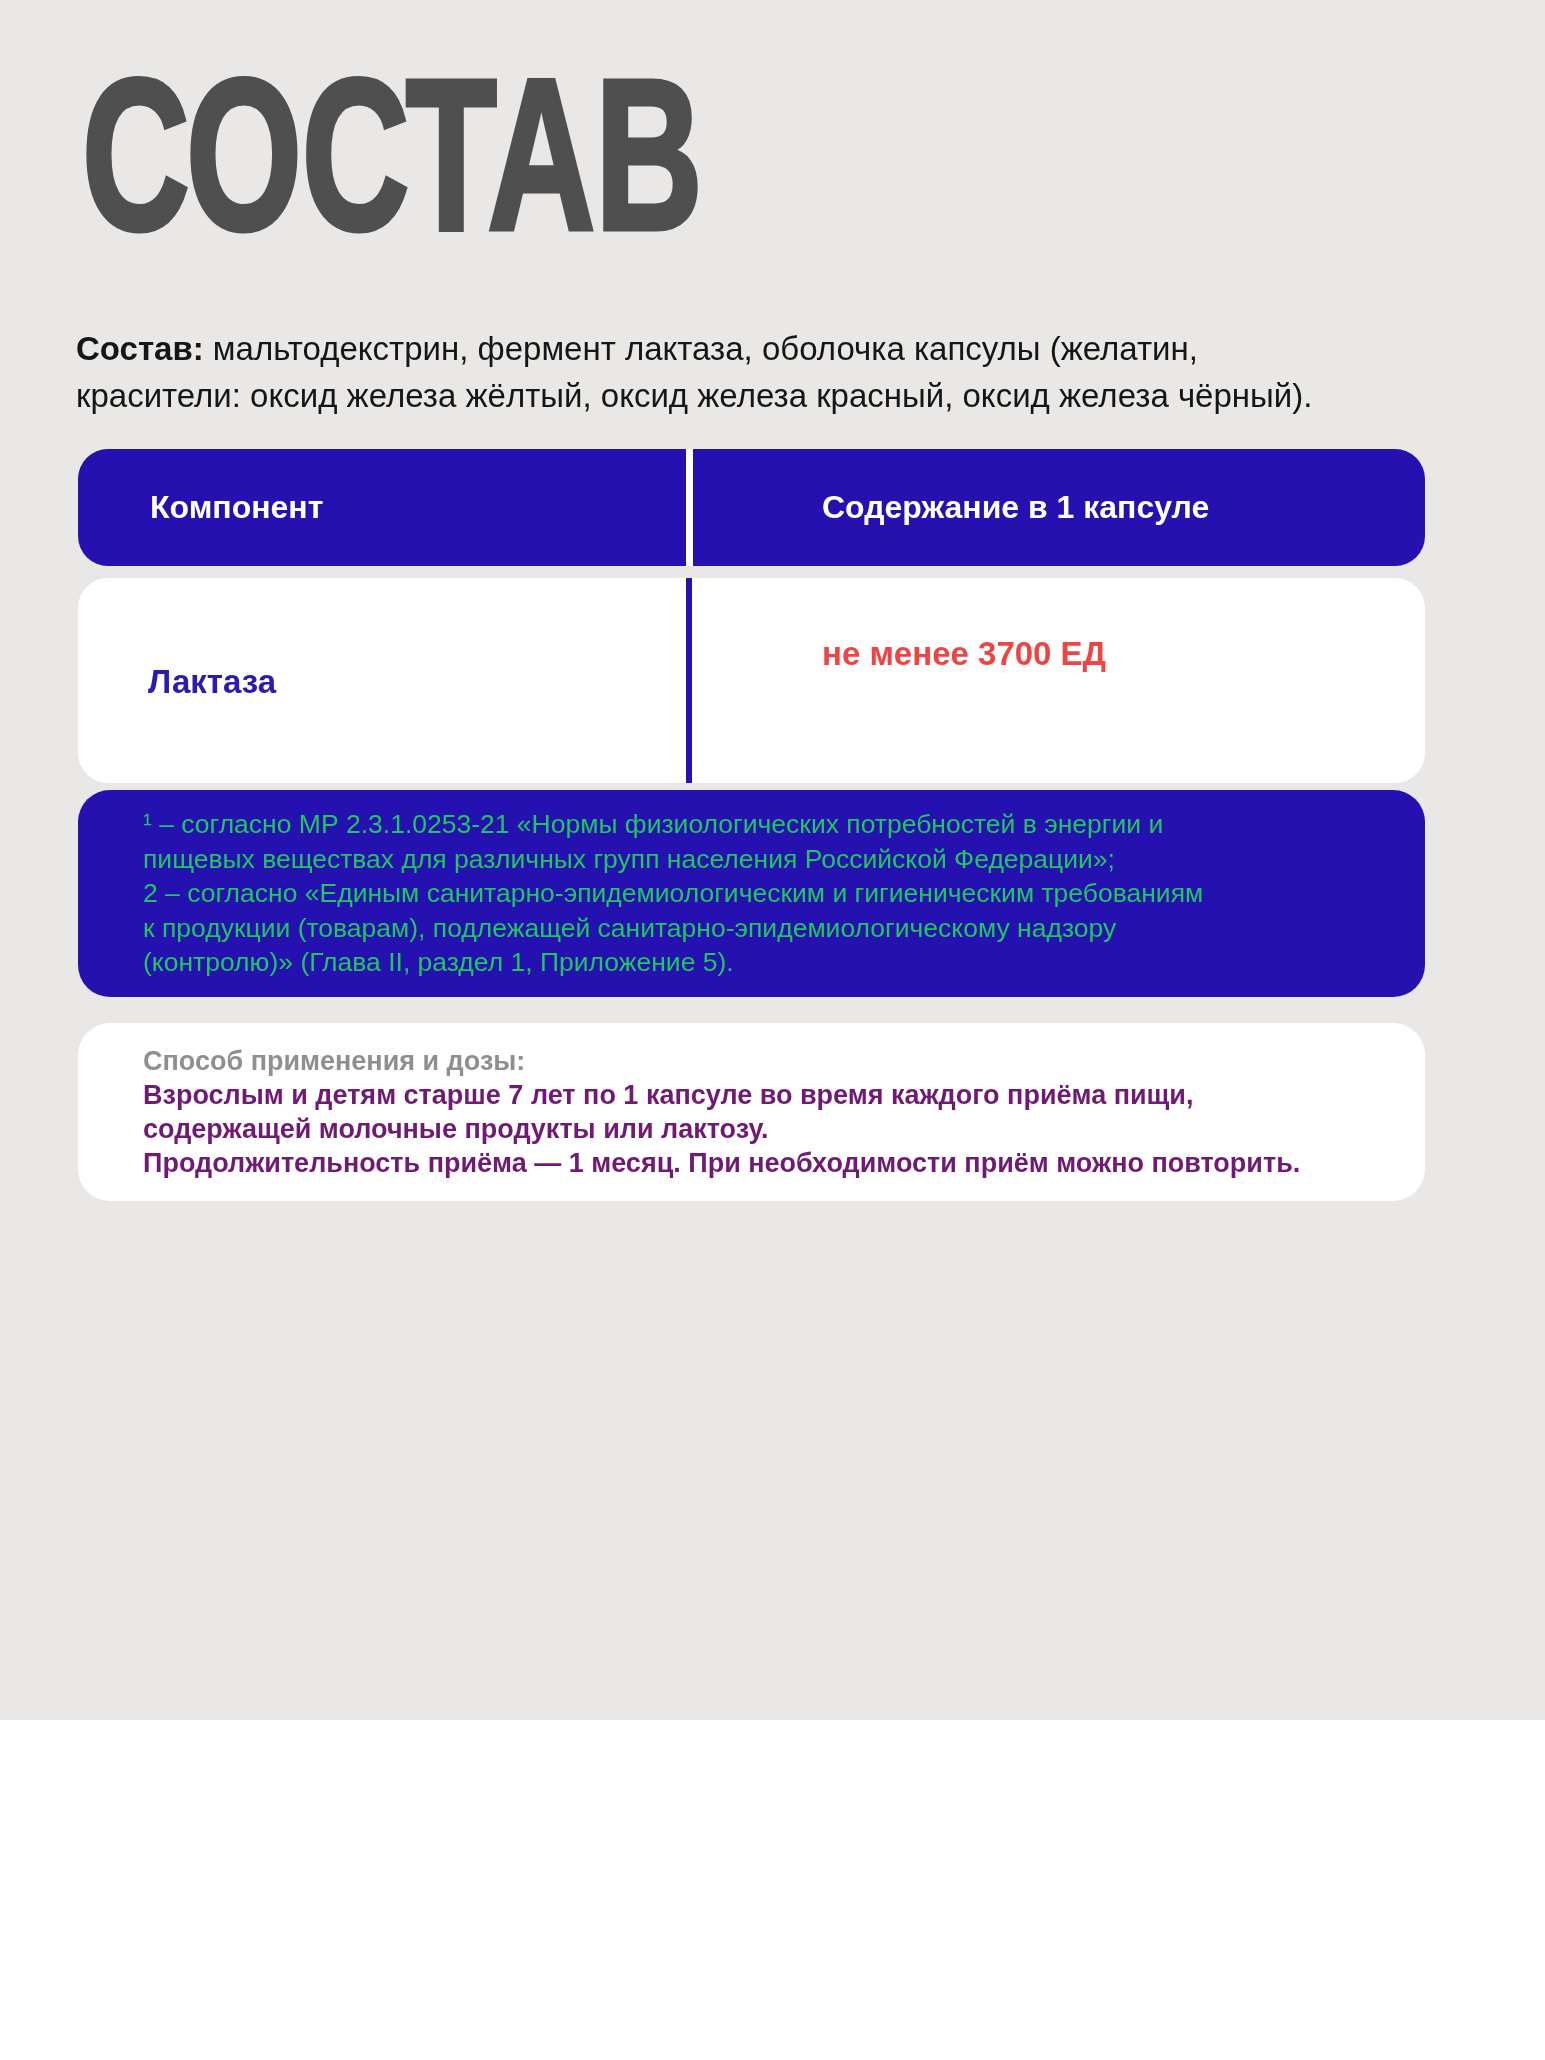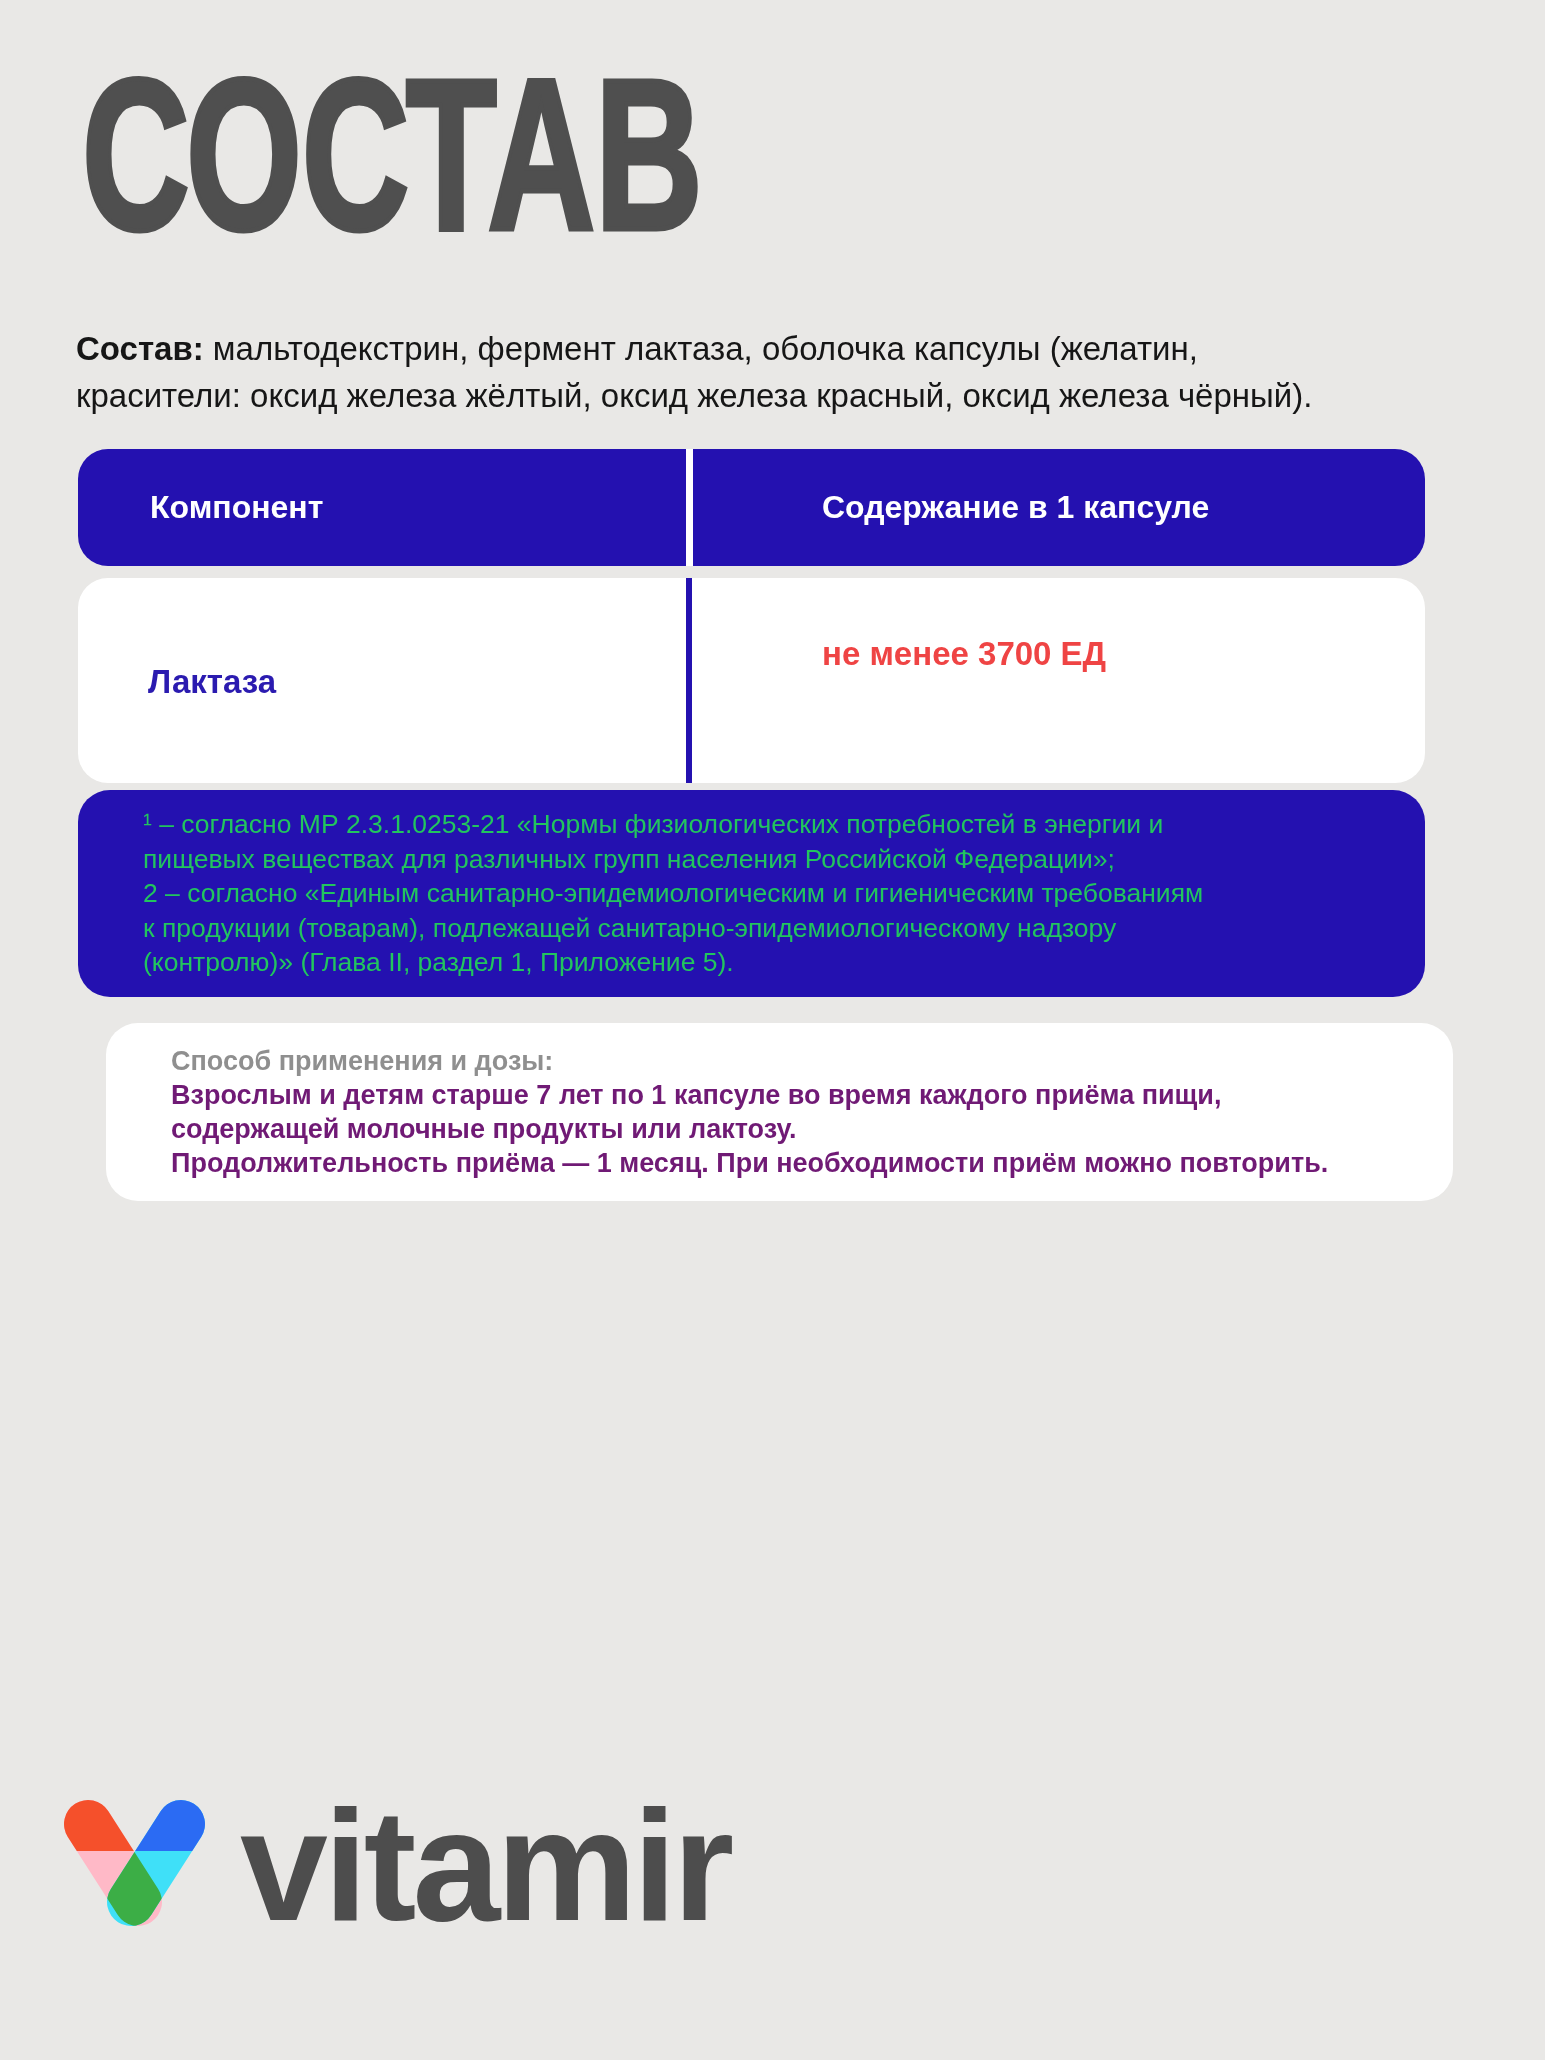--- a/index.html
+++ b/index.html
@@ -1,16 +1,16 @@
 <!DOCTYPE html>
 <html><head>
 <meta charset="utf-8">
 <style>
   html,body{margin:0;padding:0;}
-  .page{position:relative;width:1545px;height:2060px;background:#e9e8e6;overflow:hidden;
+  .page{position:relative;width:1545px;height:1720px;background:#e9e8e6;overflow:hidden;
         font-family:"Liberation Sans","DejaVu Sans",sans-serif;}
   .title{position:absolute;left:82px;top:46px;font-size:216px;font-weight:bold;color:#4f4f4f;
          line-height:1;transform:scaleX(0.69);transform-origin:left top;
          -webkit-text-stroke:5px #4f4f4f;white-space:nowrap;}
   .composition{position:absolute;left:76px;top:325px;width:1400px;font-size:33px;line-height:47px;
          color:#161616;white-space:pre-line;margin:0;}
   .composition .lbl{font-weight:bold;}
   
   .thead{position:absolute;left:78px;top:449px;width:1347px;height:117px;}
   .thead .cell{position:absolute;top:0;height:117px;background:#2411b0;display:flex;align-items:center;
@@ -22,21 +22,21 @@
   .trow .divider{position:absolute;left:608px;top:0;width:6px;height:100%;background:#2411b0;}
   .trow .comp{position:absolute;left:70px;top:50%;transform:translateY(-50%);
          font-size:33px;line-height:39px;color:#2b1bb0;}
   .trow .comp .nm{font-weight:bold;}
   .trow .val{position:absolute;left:744px;top:56px;font-size:33px;line-height:39px;
          font-weight:bold;color:#ef4444;}
   .footnote{position:absolute;left:78px;top:790px;width:1347px;box-sizing:border-box;
          background:#2411b0;border-radius:32px;padding:17px 65px;color:#22c55e;
          font-size:26.5px;line-height:34.5px;white-space:pre-line;}
   .usage{position:absolute;left:78px;top:1023px;width:1347px;box-sizing:border-box;
-         background:#ffffff;border-radius:32px;padding:21px 65px;font-size:27px;line-height:34px;margin-left:28px;}
+         background:#ffffff;border-radius:32px;padding:21px 65px;font-size:27px;line-height:34px;}
   .usage .uh{font-weight:bold;color:#8f8f8f;}
   .usage .ub{color:#701a75;white-space:pre-line;font-weight:bold;}
   .logo-icon{position:absolute;left:58px;top:1798px;width:153px;height:130px;}
   .logo-text{position:absolute;left:240px;top:1786px;font-size:158px;font-weight:bold;color:#4d4d4d;
          line-height:1;letter-spacing:-4px;}
 </style>
 </head>
 <body>
 
 <div class="page">

